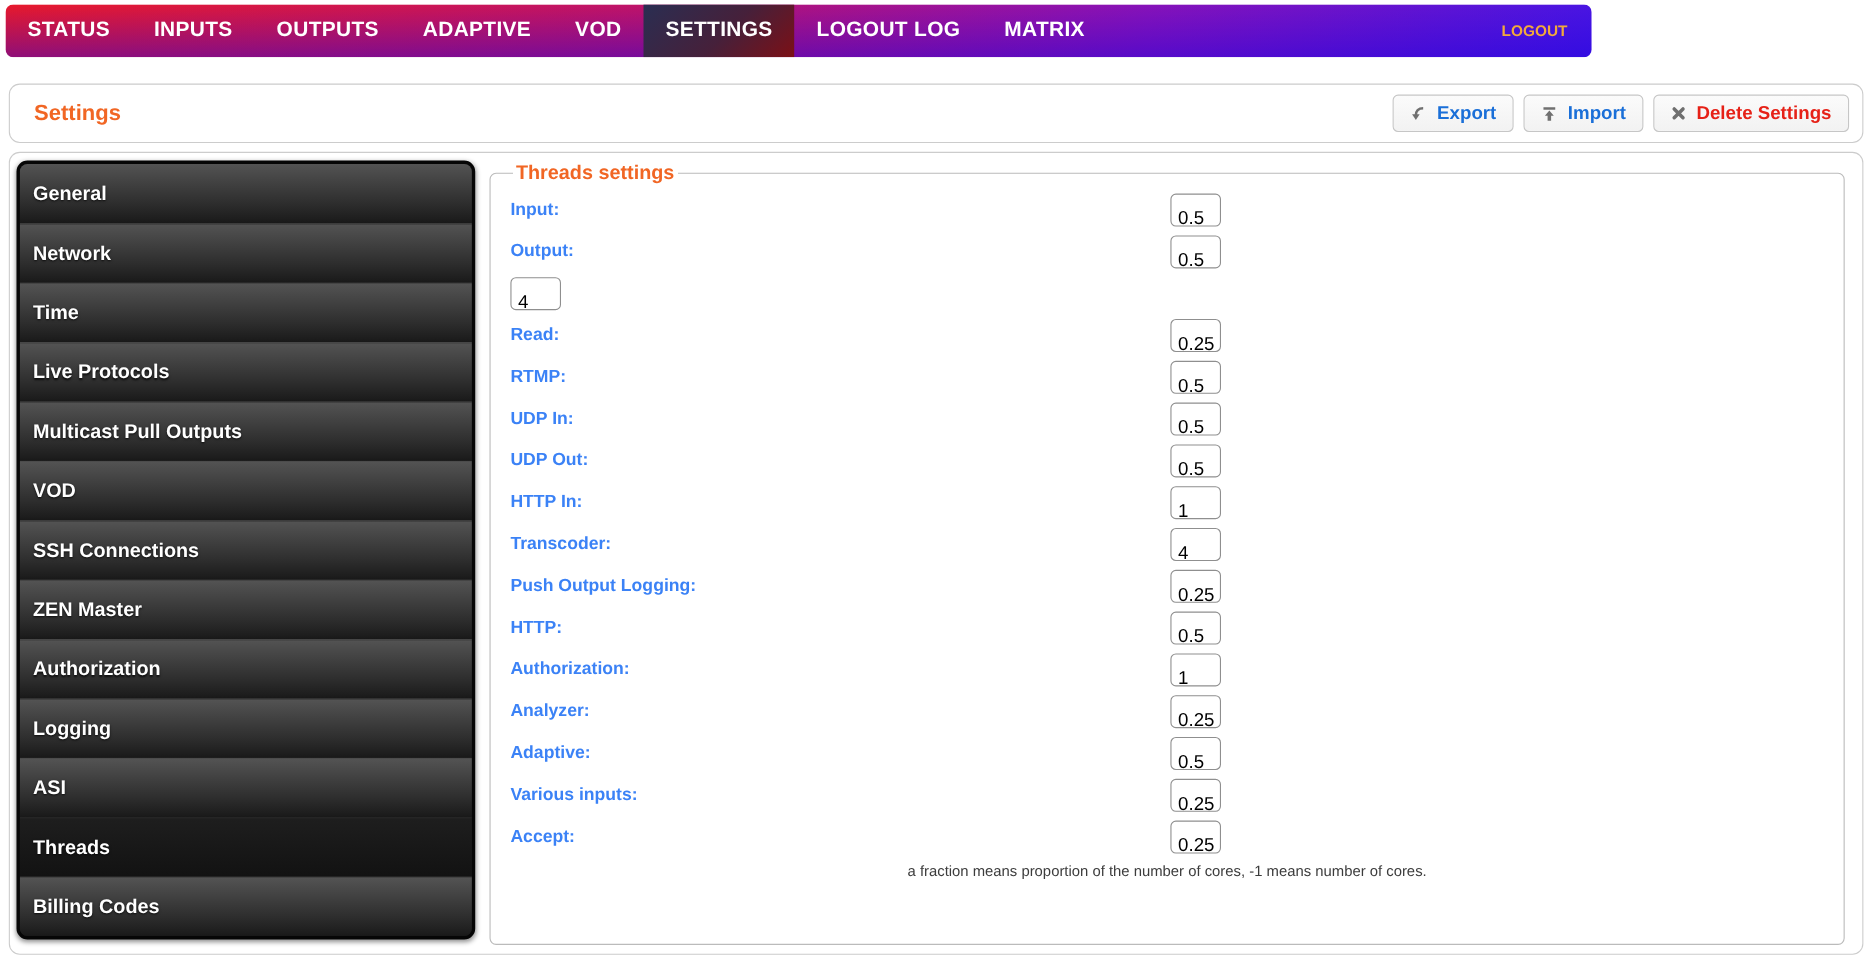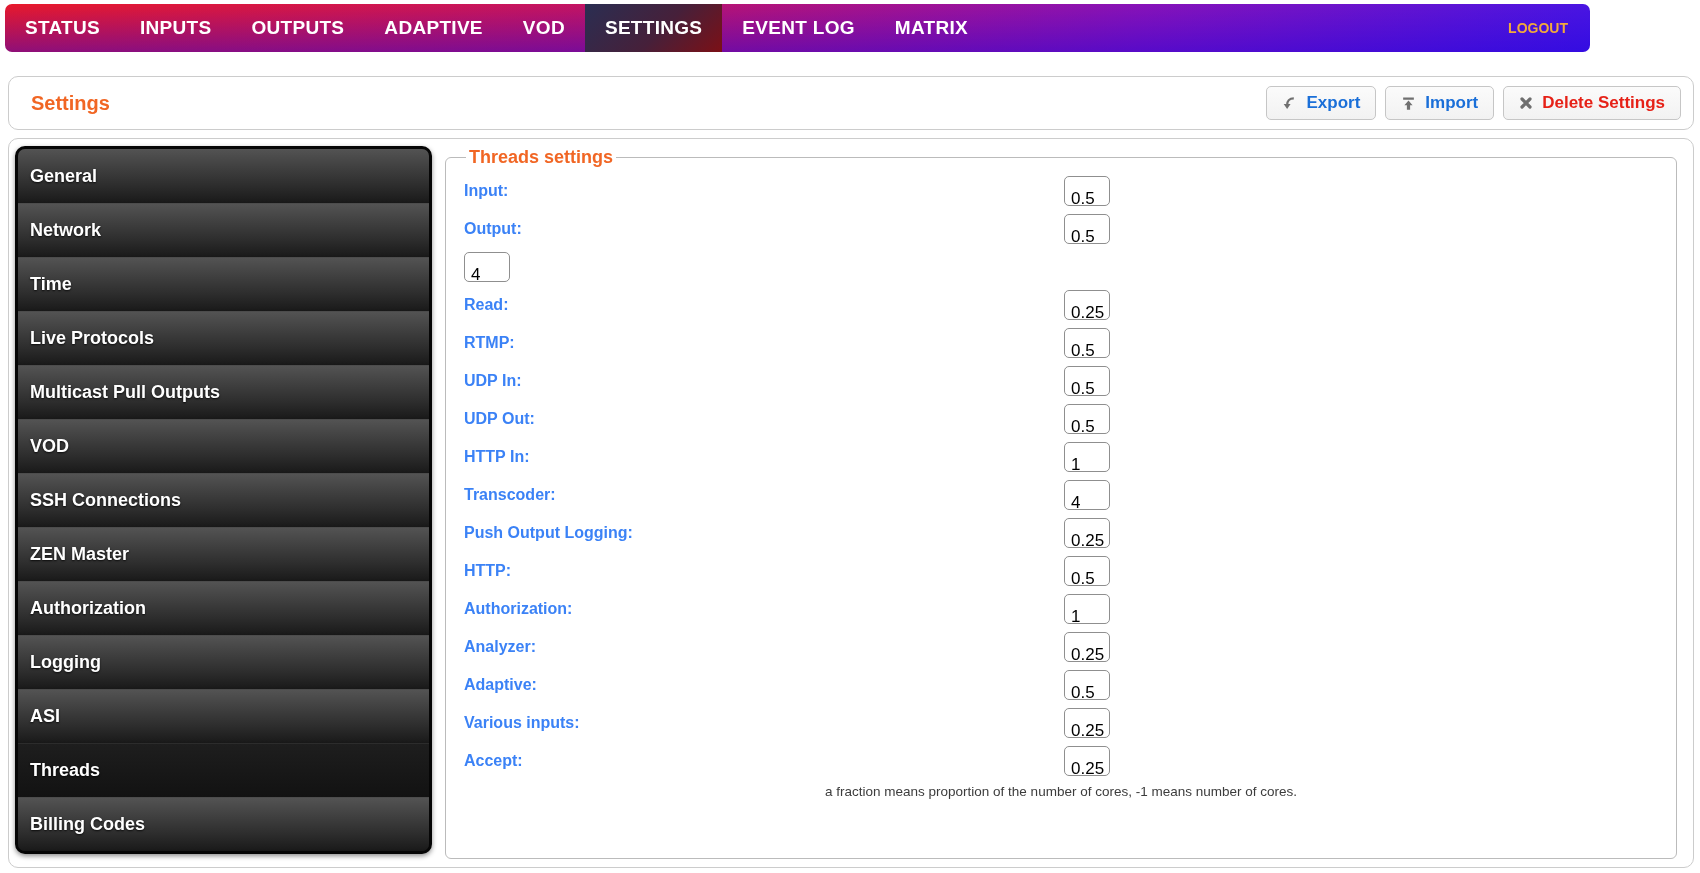--- a/index.html
+++ b/index.html
@@ -1,21 +1,21 @@
 <!DOCTYPE html>
 <html style="--accent: #f16624; --link-blue: #1a6fd8; --danger: #e62117; --logout: #f2a93b;"><head>
 <meta charset="utf-8">
 <style>
   * { box-sizing: border-box; margin: 0; padding: 0; }
   html, body { width: 1700px; height: 873px; background: #fff; overflow: hidden; }
   body { font-family: "Liberation Sans", sans-serif; }
 
   
   .navbar {
-    position: absolute; left: 5px; top: 4px; width: 1585px; height: 48px;
+    position: absolute; left: 5px; top: 4px; width: 1442px; height: 48px;
     border-radius: 7px;
     background:
       linear-gradient(to bottom, rgba(0,0,90,0) 0%, rgba(20,0,225,0.42) 100%),
       linear-gradient(to right, #e8192b 0%, #c01368 40%, #8712b8 72%, #4a15e2 100%);
     display: flex; align-items: stretch; overflow: hidden;
   }
   .nav-item {
     display: flex; align-items: center; padding: 0 20px;
     color: #fff; font-weight: bold; font-size: 19px; letter-spacing: .3px;
     cursor: pointer; white-space: nowrap;
@@ -97,21 +97,21 @@
 </head>
 <body>
 
 <div class="navbar">
   <div class="nav-item">STATUS</div>
     <div class="nav-item">INPUTS</div>
     <div class="nav-item">OUTPUTS</div>
     <div class="nav-item">ADAPTIVE</div>
     <div class="nav-item">VOD</div>
     <div class="nav-item active">SETTINGS</div>
-    <div class="nav-item">EVENT LOG</div>
+    <div class="nav-item">LOGOUT LOG</div>
     <div class="nav-item">MATRIX</div>
     <div class="logout">LOGOUT</div>
 </div>
 
 <div class="header-box">
   <div class="page-title">Settings</div>
   <div class="header-actions">
     <button class="btn btn-export">
       <span>
         <svg width="15" height="15" viewBox="0 0 14 14">

